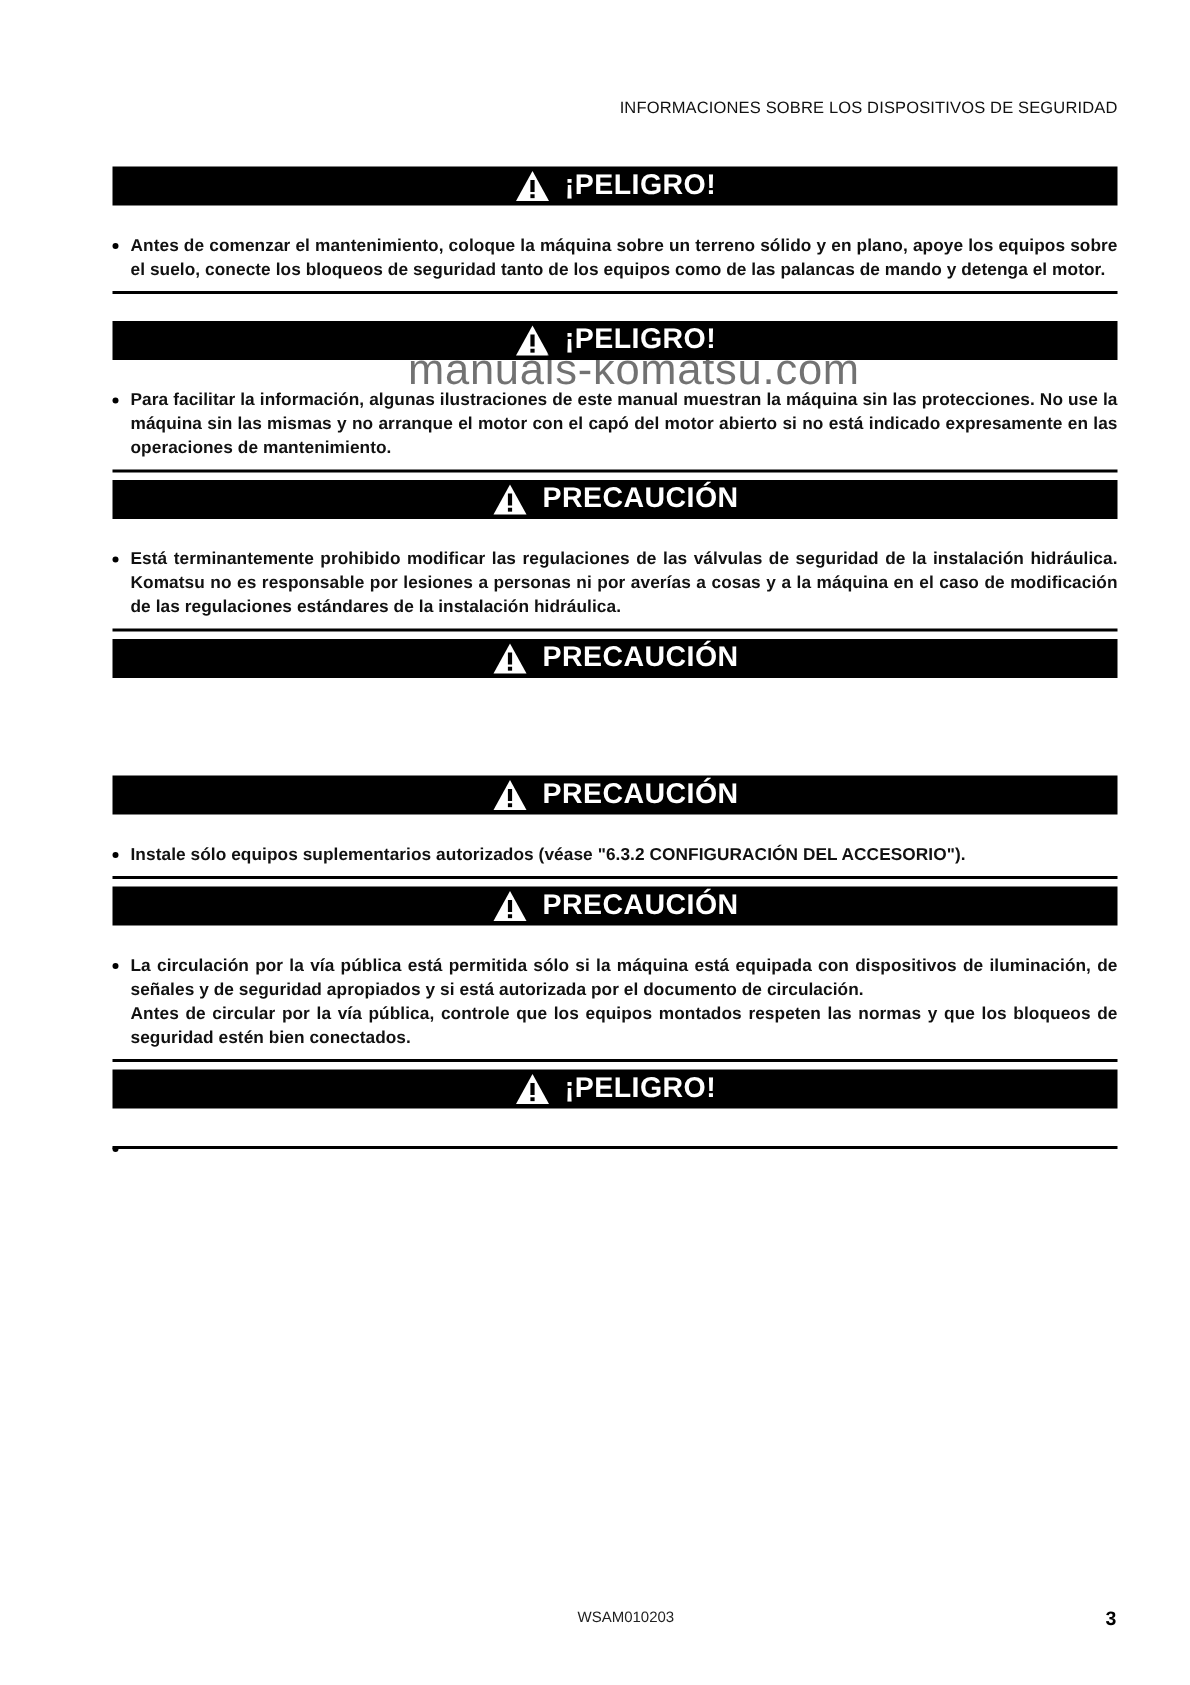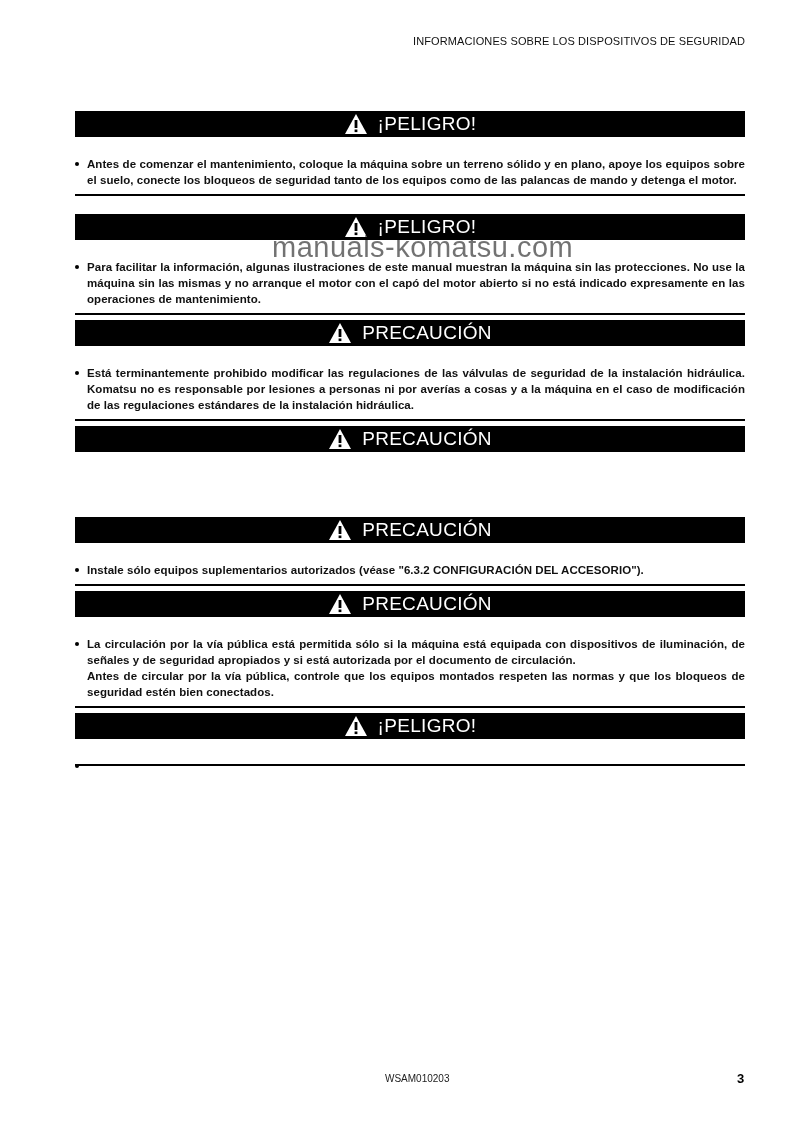--- a/index.html
+++ b/index.html
@@ -1,28 +1,28 @@
 <!DOCTYPE html>
 <html><head>
   <meta charset="utf-8">
   <style>
     html, body { margin: 0; padding: 0; background: #ffffff; }
     body {
       width: 793px; height: 1123px; position: relative; overflow: hidden;
       font-family: "Liberation Sans", sans-serif; color: #000;
     }
     .running-head {
-      position: absolute; right: 48px; top: 35px;
+      position: absolute; right: 48px; top: 66px;
       font-size: 11px; letter-spacing: 0.1px; color: #111;
     }
     .block { position: absolute; left: 75px; width: 670px; }
     .bar {
       height: 26px; background: #000; color: #fff;
       display: flex; align-items: center; justify-content: center;
-      font-weight: normal; font-size: 19px; letter-spacing: 0.3px;
+      font-weight: bold; font-size: 19px; letter-spacing: 0.3px;
     }
     .bar .icon { width: 24px; height: 22px; margin-right: 10px; display: inline-block; }
     .bar .icon svg { display: block; }
     .body {
       padding: 3px 0 6px 0;
       border-bottom: 2px solid #000;
       margin-top: 16px;
     }
     .item {
       position: relative; padding-left: 12px;

